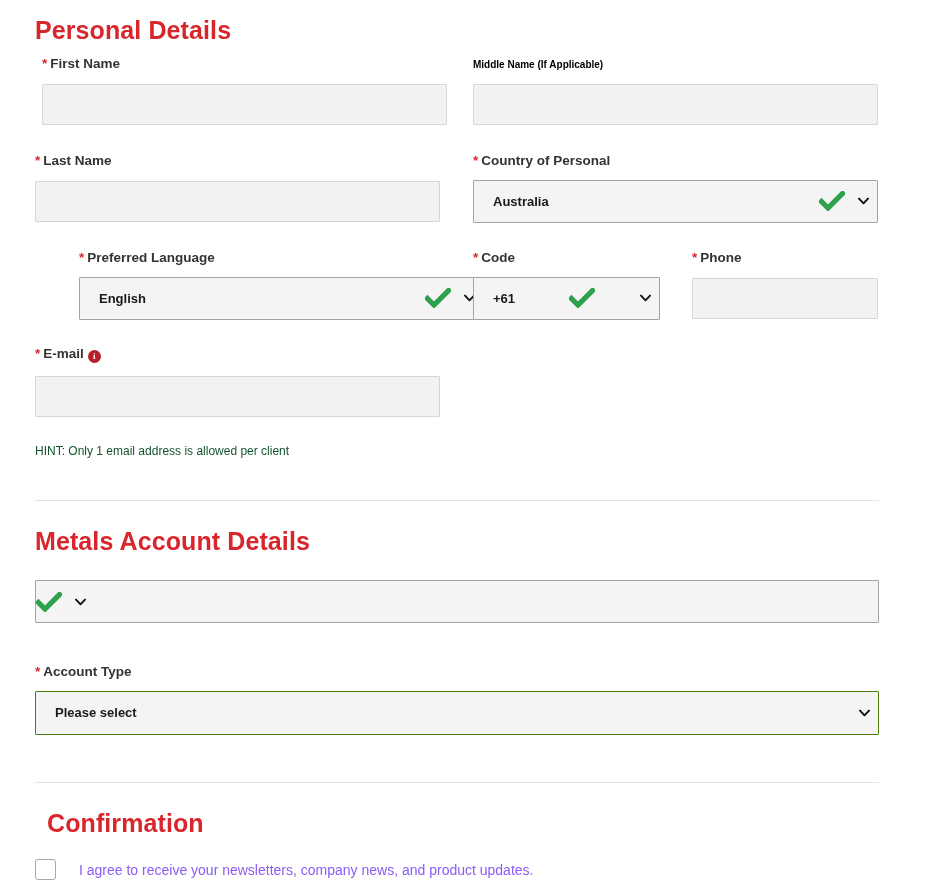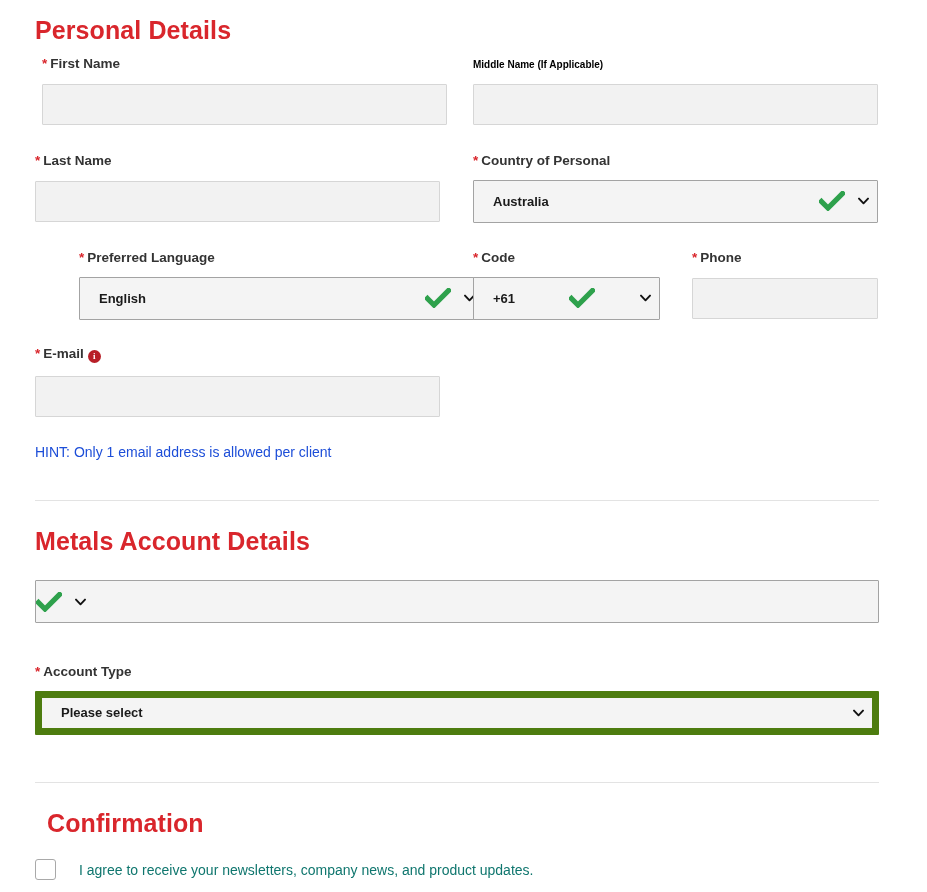--- a/index.html
+++ b/index.html
@@ -92,21 +92,21 @@
     padding: 0 12px;
     outline: none;
   }
 
   
   .select-box {
     position: relative;
     width: 100%;
     height: 43px;
     background: #f4f4f4;
-    border: 7px solid #4d7c0f;
+    border: 1px solid #4d7c0f;
     border-radius: 1px;
     display: flex;
     align-items: center;
     cursor: pointer;
   }
   .select-box.valid {
     border: 1px solid #a3a3a3;
     background: #f4f4f4;
   }
   .select-value {
@@ -129,22 +129,22 @@
     flex: 0 0 auto;
     width: 24px;
     display: flex;
     align-items: center;
     justify-content: center;
     margin-right: 2px;
   }
 
   
   .hint {
-    font-size: 14px;
-    color: #1d4ed8;
+    font-size: 12px;
+    color: #14532d;
     line-height: 1;
     font-family: "Liberation Sans", sans-serif;
   }
 
   
   .divider {
     border: 0;
     border-top: 1px solid #e3e3e3;
     margin: 0;
     width: 844px;
@@ -159,21 +159,21 @@
     width: 21px;
     height: 21px;
     border: 1px solid #a9a9a9;
     border-radius: 3px;
     background: #ffffff;
     flex: 0 0 auto;
     cursor: pointer;
   }
   .checkbox-label {
     font-size: 14px;
-    color: #0f766e;
+    color: #8b5cf6;
     margin-left: 23px;
     line-height: 1;
     cursor: pointer;
   }
 
   
   .abs { position: absolute; }
 </style>
 </head>
 <body>

